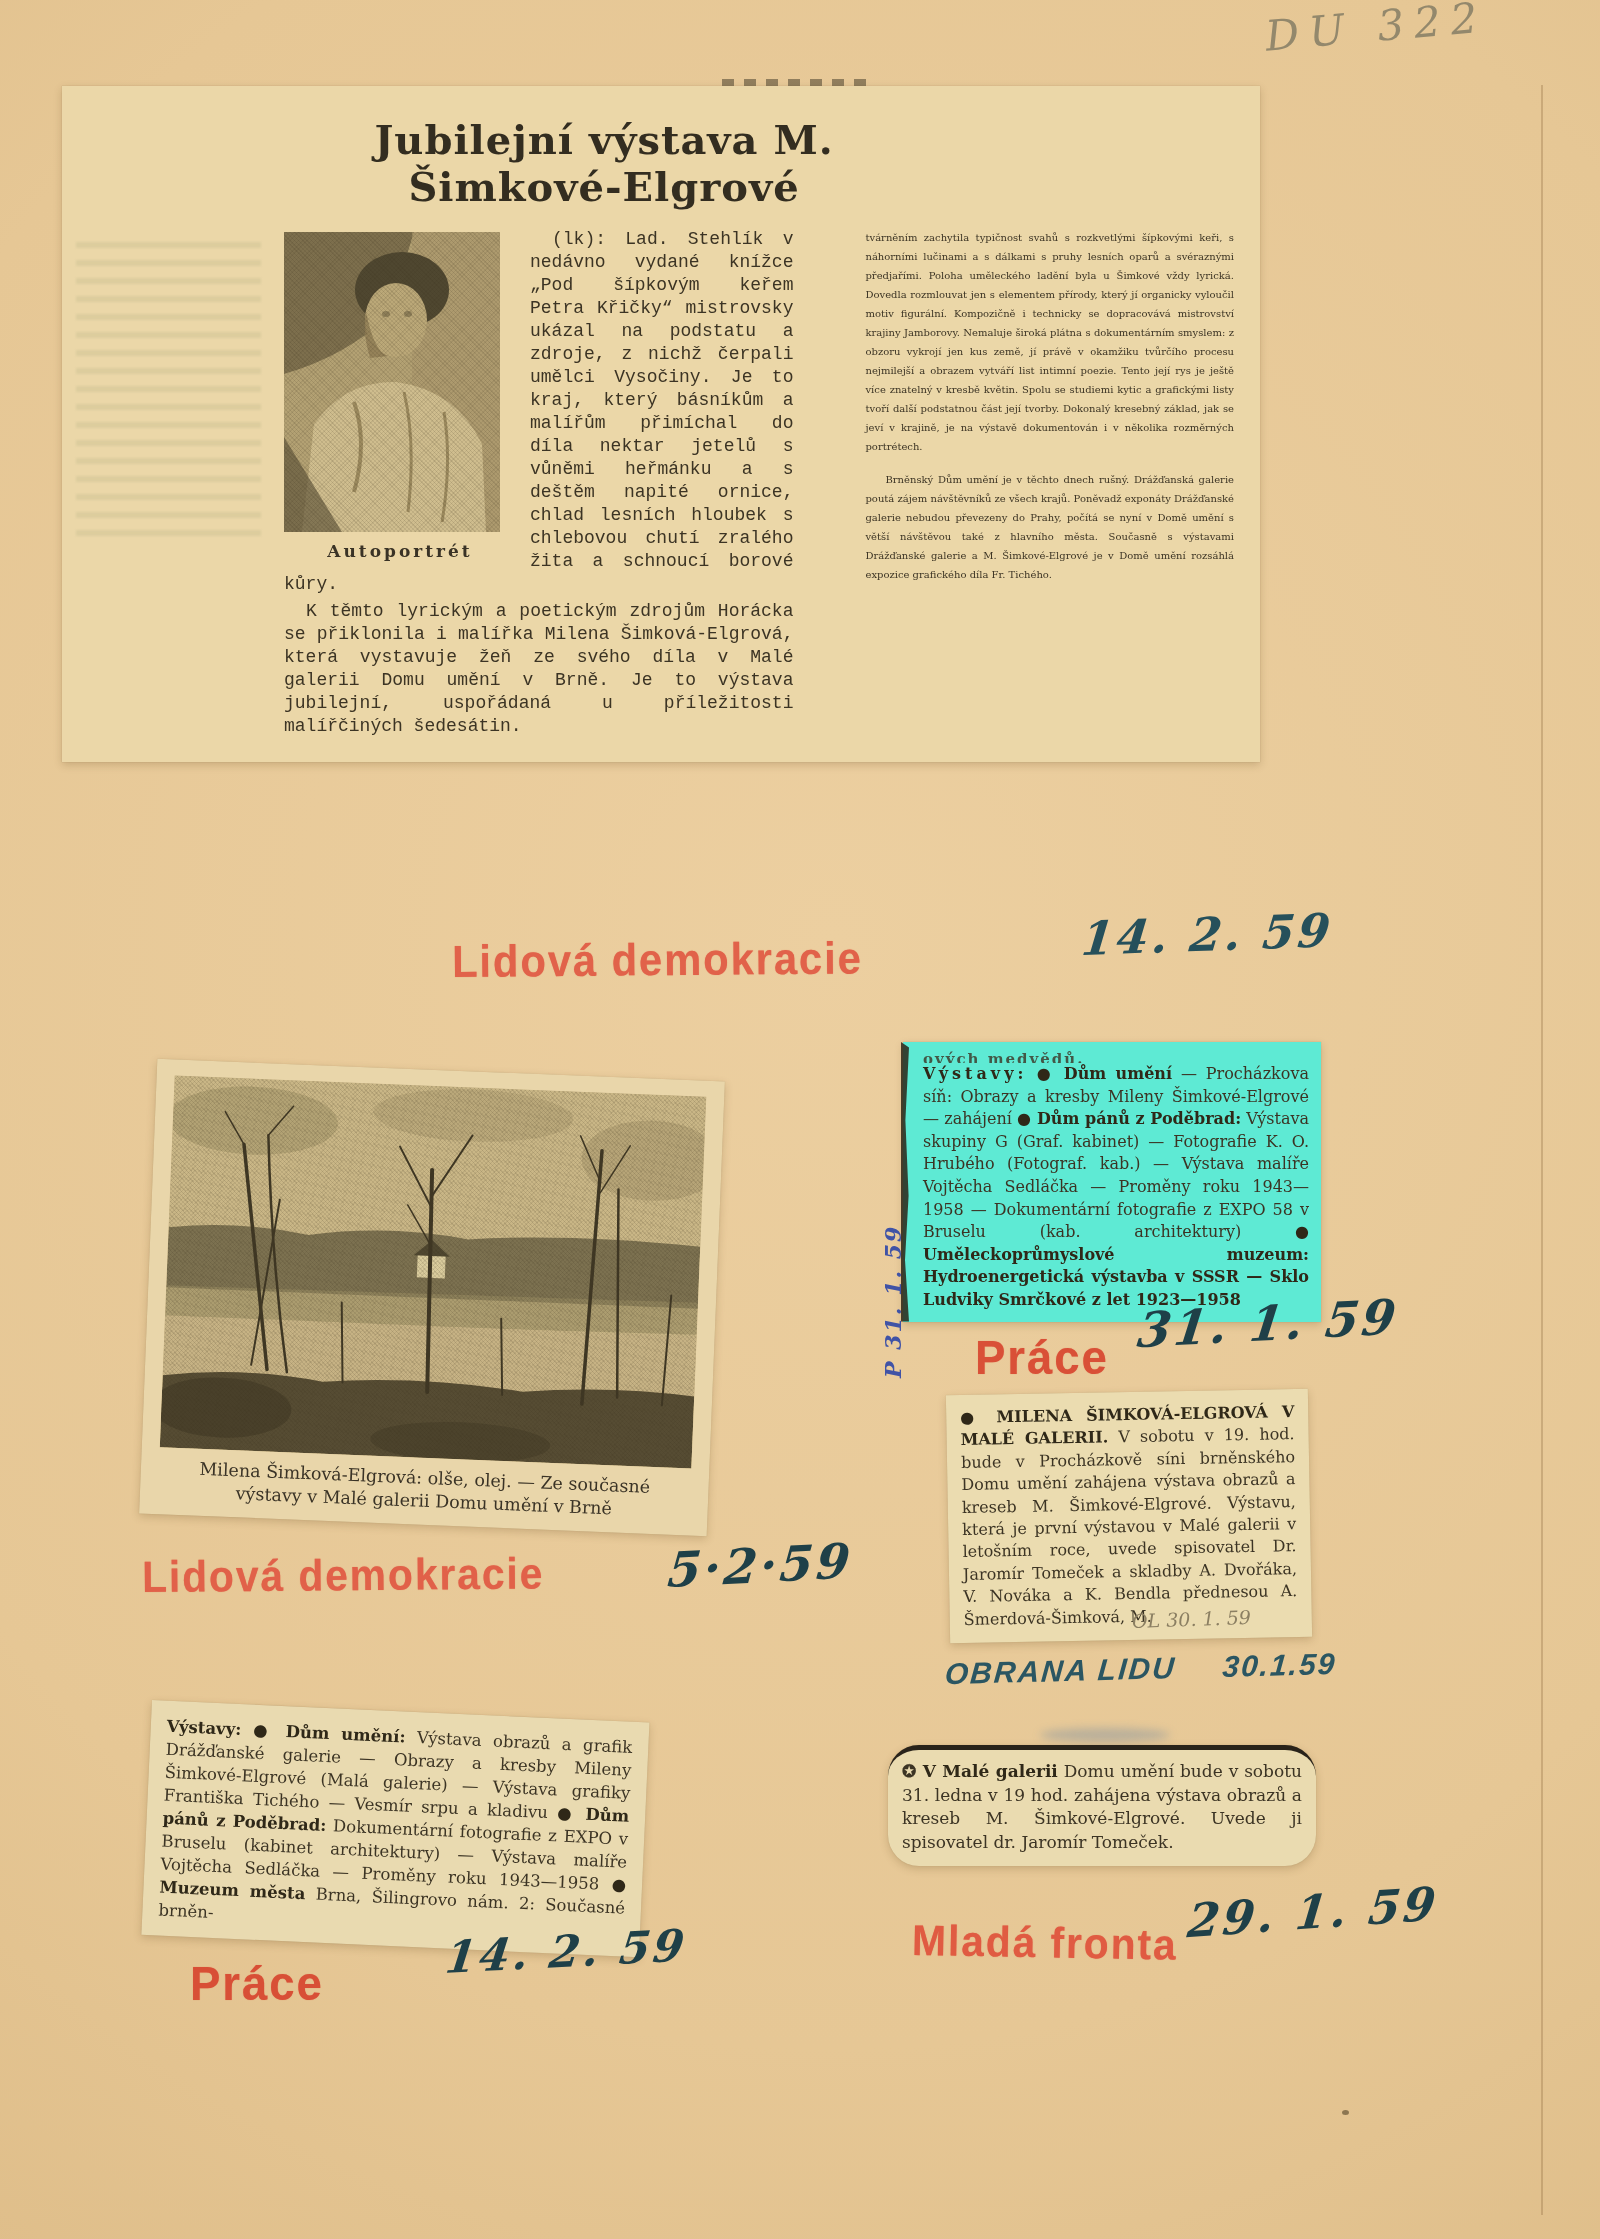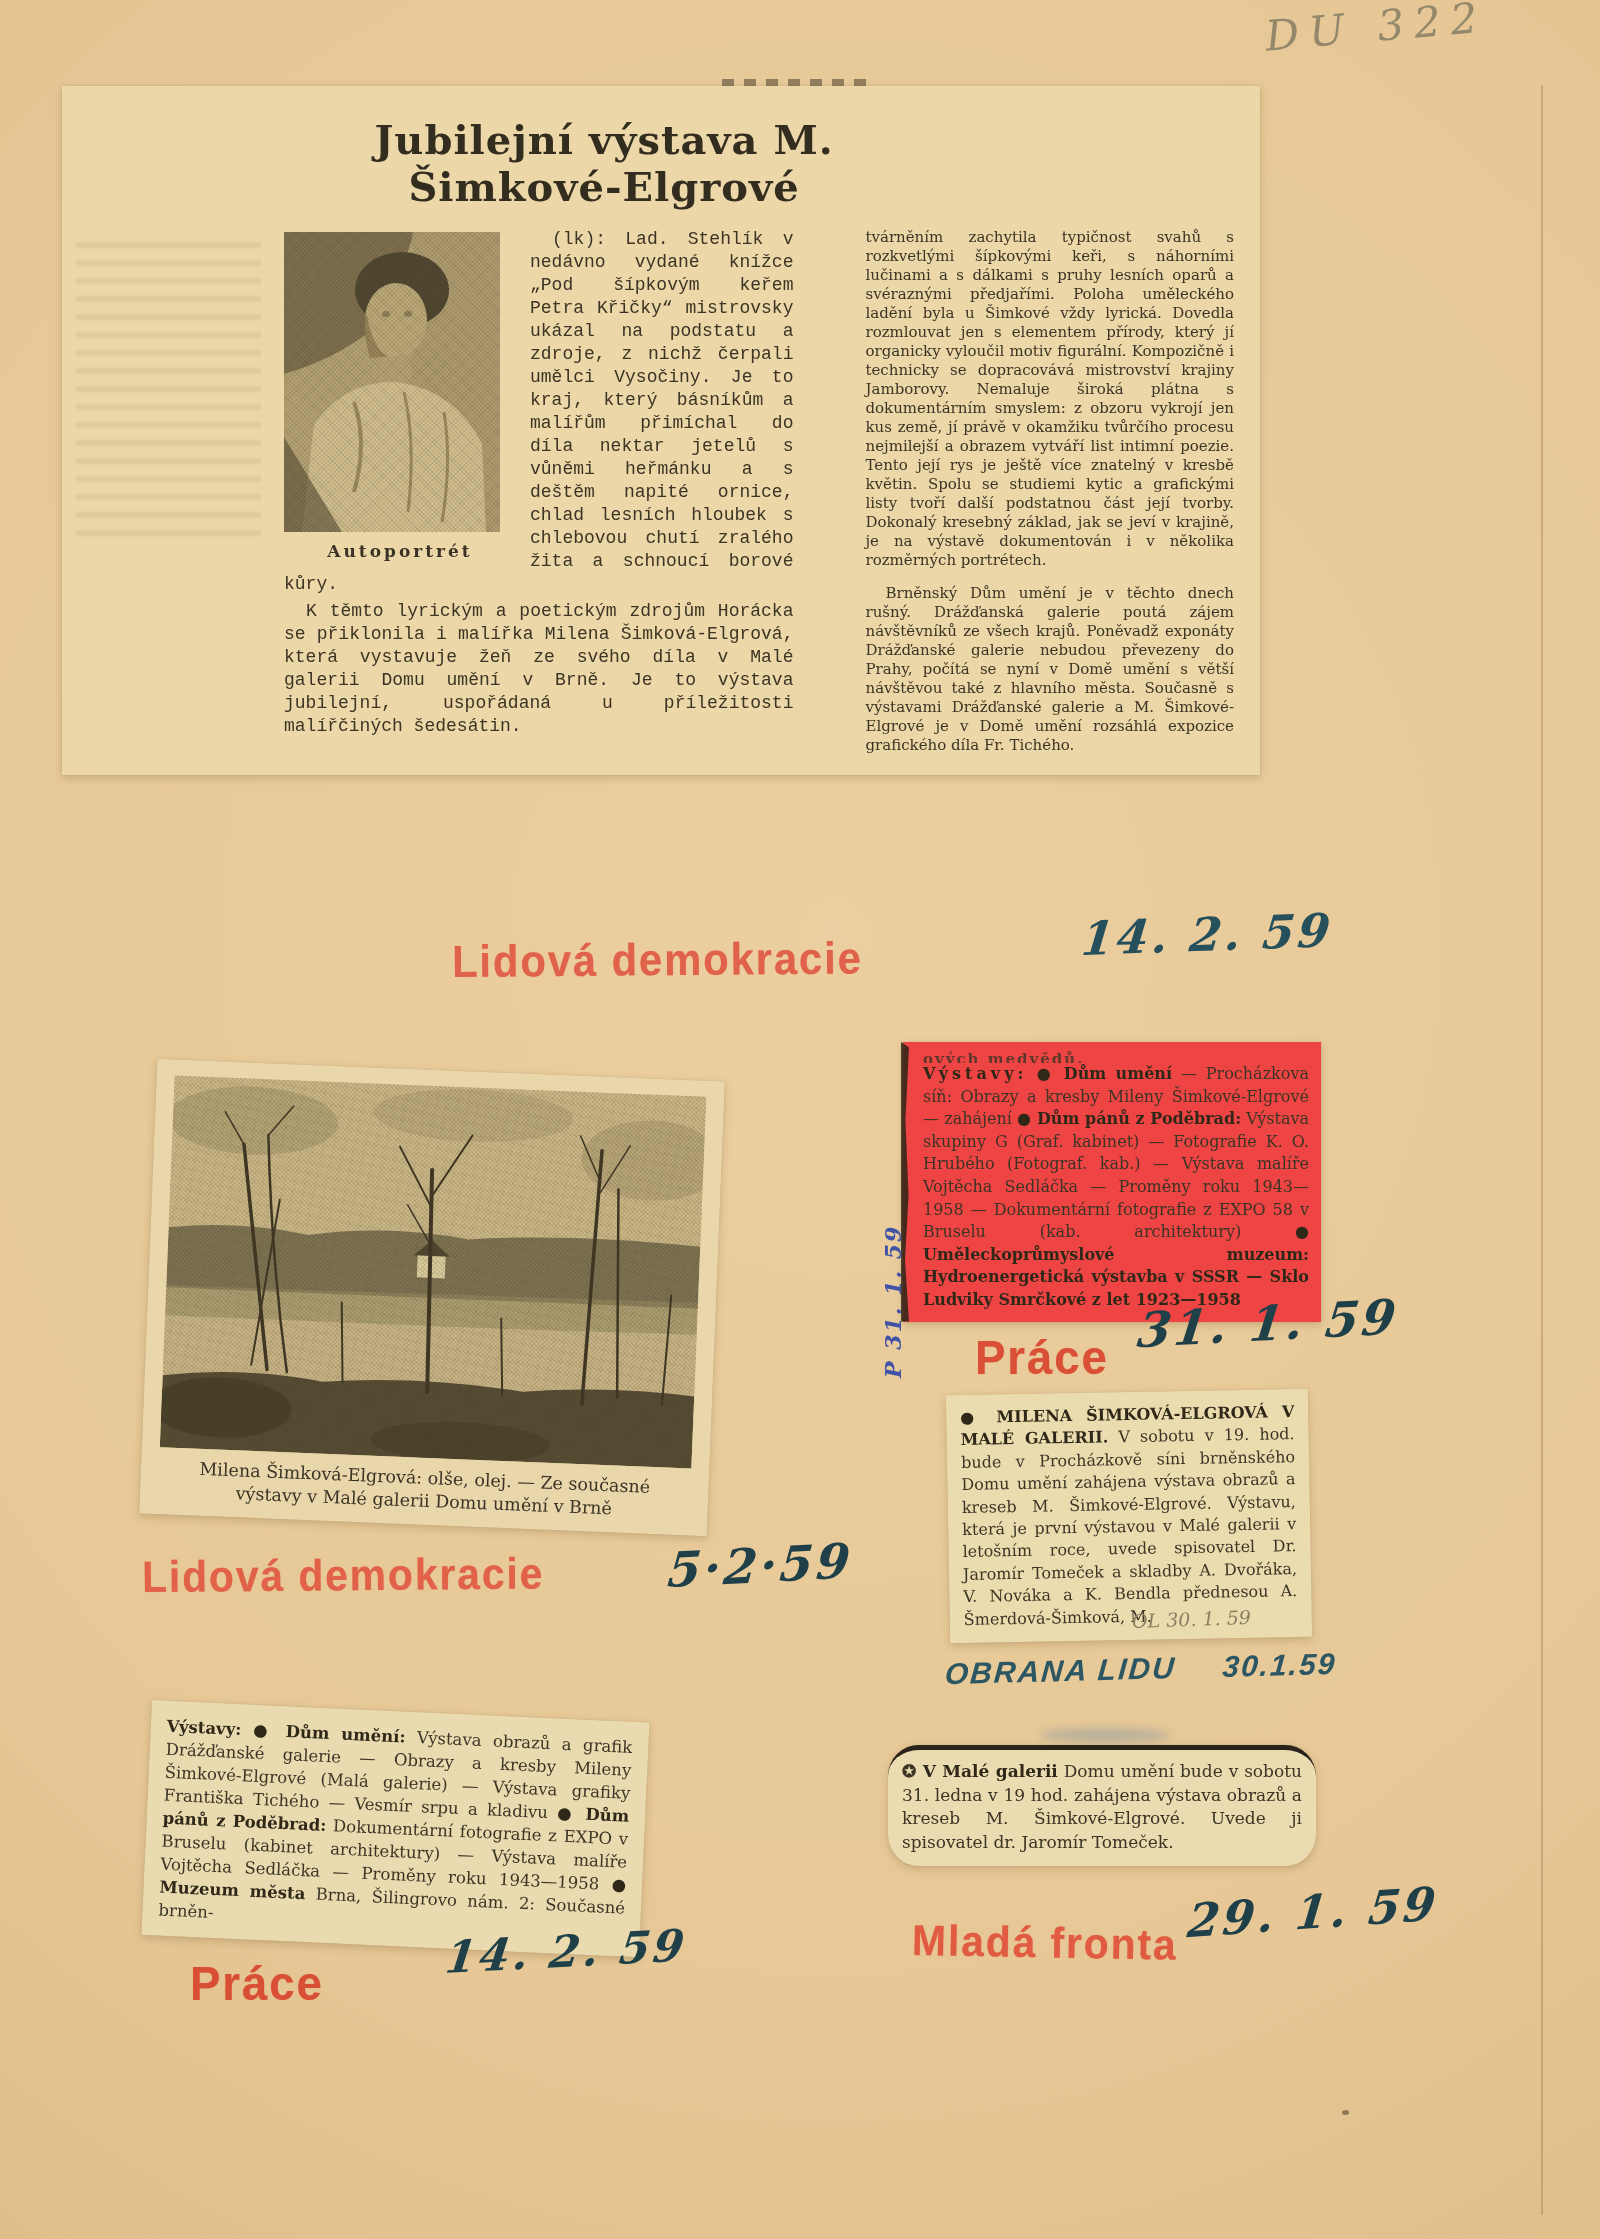--- a/index.html
+++ b/index.html
@@ -30,21 +30,21 @@
     position:absolute;left:660px;top:-7px;width:150px;height:7px;opacity:.5;
     background:repeating-linear-gradient(90deg,#3a3322 0 12px,transparent 12px 22px);
   }
   .article-title{
     width:640px;text-align:center;font-size:40px;font-weight:700;color:#332d20;
     letter-spacing:1px;margin:0 0 18px 0;
   }
   .cols{display:flex;gap:24px;}
   .col-left{width:542px;font-size:18px;line-height:23px;}
   .col-left p{text-indent:22px;margin:0 8px 4px 0;font-family:Liberation Mono, monospace;}
-  .col-right{width:386px;font-size:15px;line-height:19px;margin-left:40px;}
+  .col-right{width:386px;font-size:10px;line-height:19px;margin-left:40px;}
   .col-right p{margin:0;}
   .col-right p + p{margin-top:14px;text-indent:20px;}
   .photo-float{float:left;width:232px;margin:4px 14px 6px 0;}
   .photo{position:relative;width:216px;height:300px;overflow:hidden;background:#b3a173;}
   .halftone::after{
     content:"";position:absolute;inset:0;pointer-events:none;
     background-image:
       repeating-linear-gradient(45deg, rgba(56,46,26,.12) 0 1px, transparent 1px 3px),
       repeating-linear-gradient(-45deg, rgba(56,46,26,.09) 0 1px, transparent 1px 3px);
   }
@@ -73,21 +73,21 @@
   
   .photo-clip{
     left:148px;top:1070px;width:568px;box-sizing:border-box;padding:16px 18px 12px 18px;
     background:#e9d6aa;transform:rotate(2.3deg);transform-origin:center;
   }
   .land-photo{position:relative;width:532px;height:372px;overflow:hidden;background:#c6b284;}
   .land-caption{font-size:17.5px;line-height:23px;text-align:center;margin-top:9px;color:#3a3326;}
   
   .listing-right{
     left:903px;top:1042px;width:418px;box-sizing:border-box;
-    padding:6px 12px 10px 20px;background:#ef4444;font-size:16px;line-height:22.6px;
+    padding:6px 12px 10px 20px;background:#5eead4;font-size:16px;line-height:22.6px;
   }
   .torn-edge{
     position:absolute;left:-2px;top:0;bottom:0;width:8px;background:#2c2416;opacity:.85;
     clip-path:polygon(0 0,100% 2%,55% 28%,95% 55%,50% 78%,100% 100%,0 100%);
   }
   .cut-line{height:15px;overflow:hidden;font-weight:700;opacity:.8;letter-spacing:2px;font-size:15px;}
   .milena-clip{
     left:948px;top:1392px;width:362px;box-sizing:border-box;padding:12px 14px;
     background:#ebdcb0;font-size:16px;line-height:22.4px;transform:rotate(-1deg);
   }

